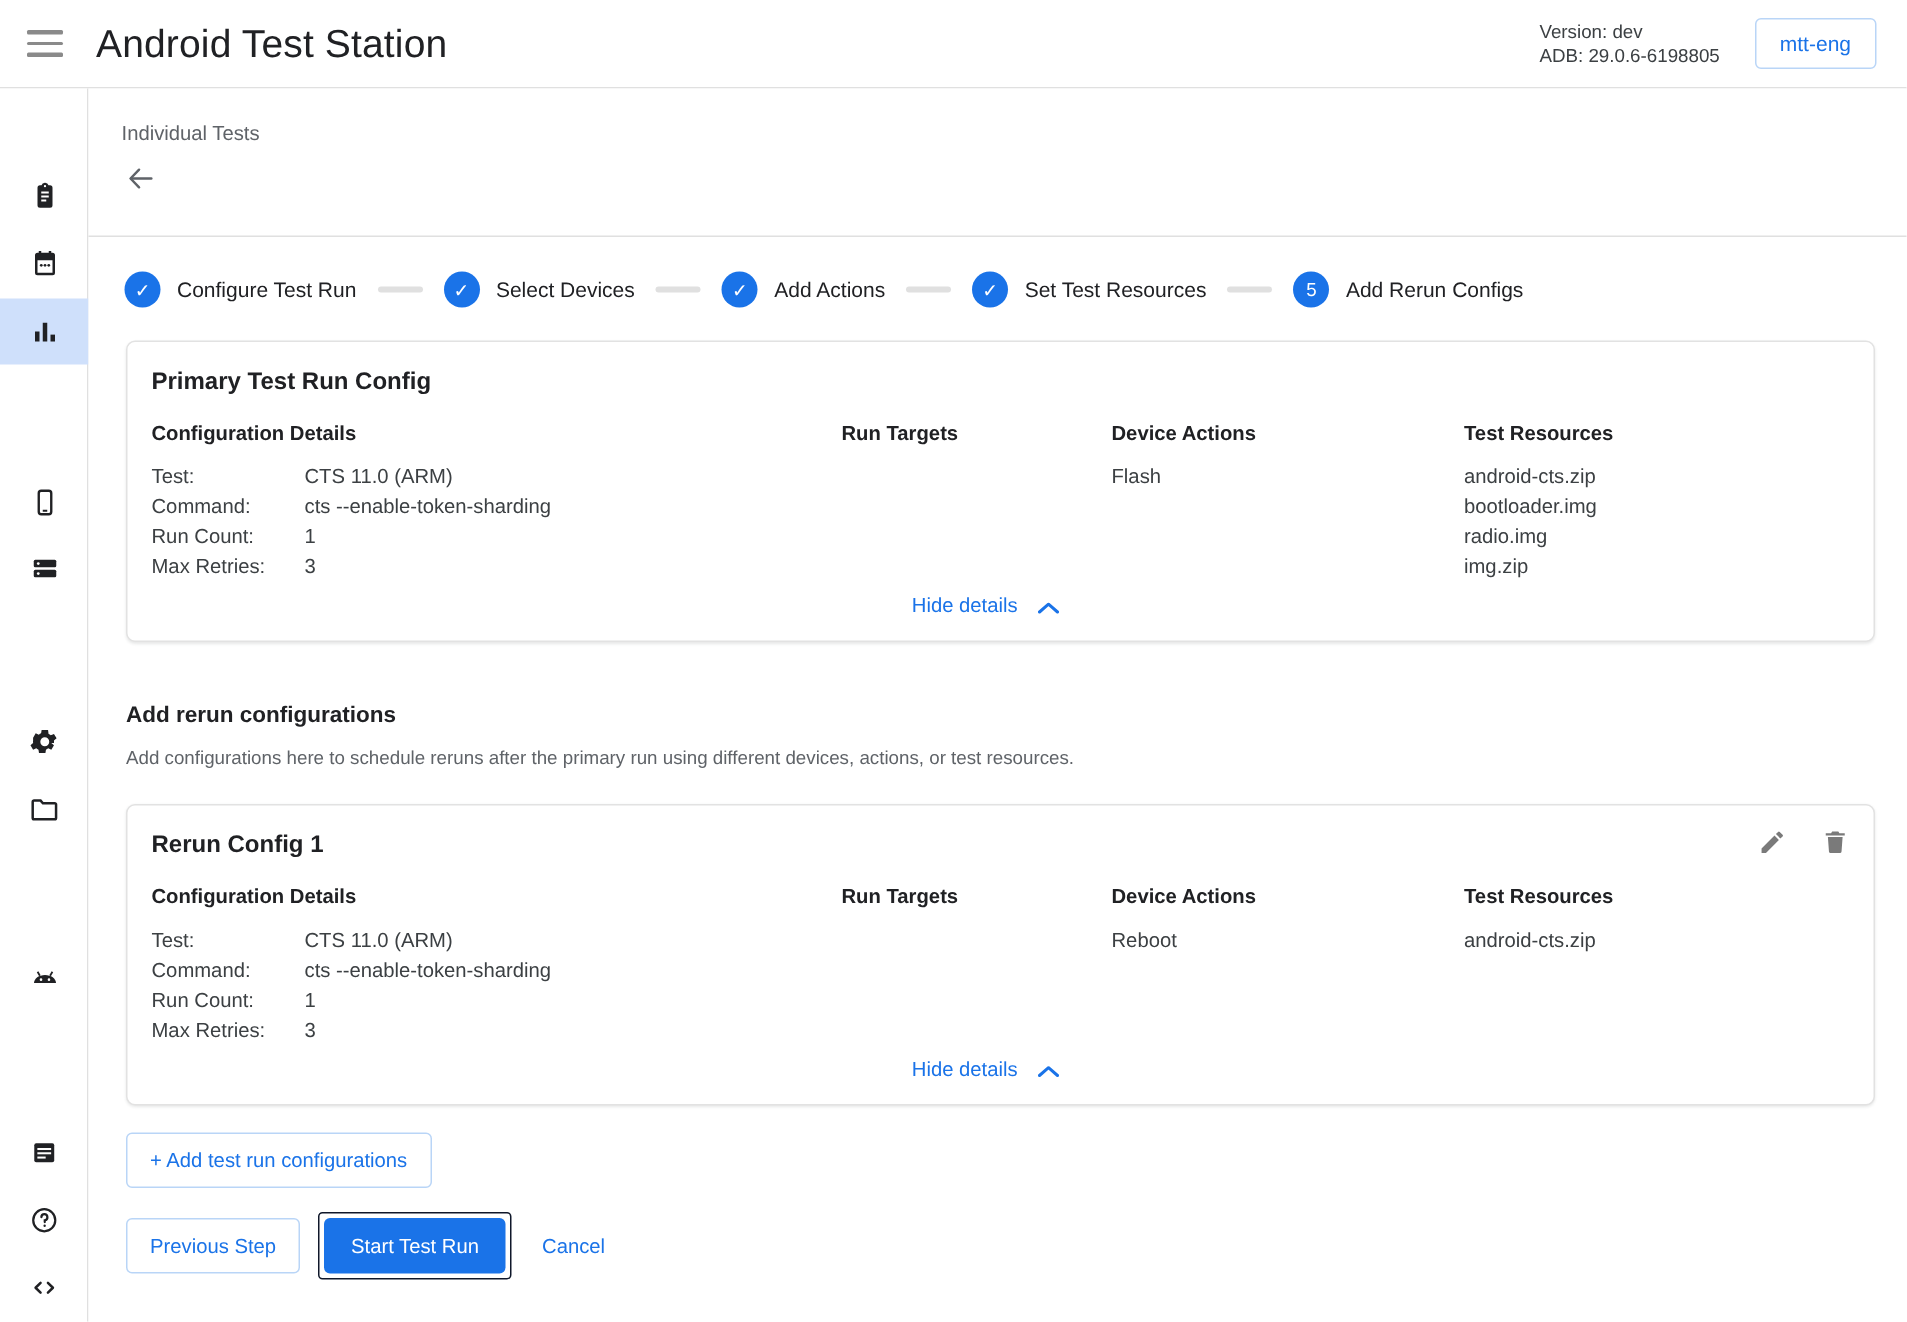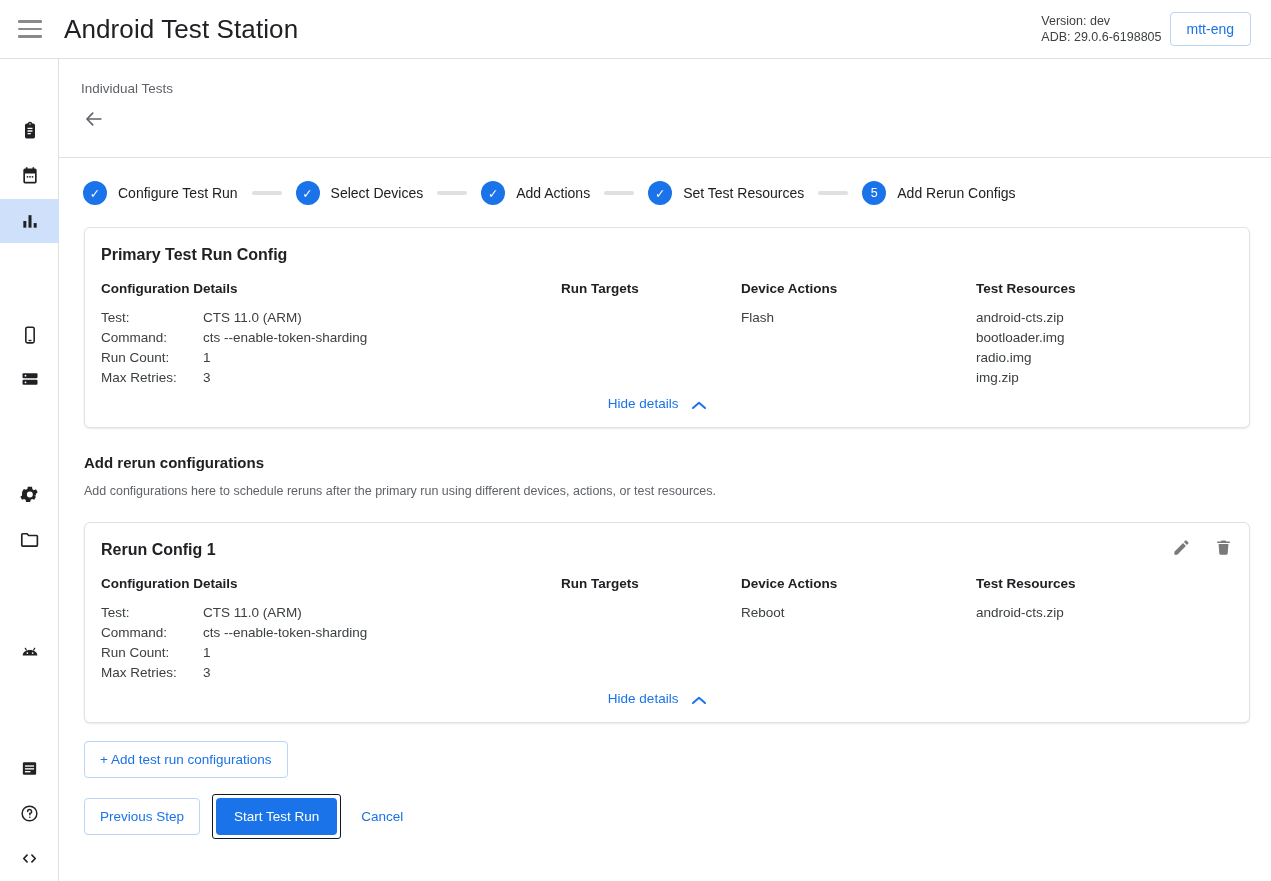--- a/index.html
+++ b/index.html
@@ -33,21 +33,21 @@
   .app-title {
     font-size: 26px; font-weight: 400; color: #202124;
     letter-spacing: .1px;
   }
   .appbar-right {
     margin-left: auto; display: flex; align-items: center;
     padding-right: 20px;
   }
   .version-block {
     text-align: left; font-size: 12.5px; color: #3c4043;
-    line-height: 16px; margin-right: 8px;
+    line-height: 16px; margin-right: 23px;
   }
   .user-chip {
     border: 1px solid #b9d5f7; border-radius: 4px;
     color: #1a73e8; font-size: 14px;
     padding: 8px 16px; background: #fff; cursor: pointer;
   }
 
   
   .rail {
     position: absolute; left: 0; top: 59px;
@@ -91,21 +91,21 @@
     background: #1a73e8; color: #fff;
     display: flex; align-items: center; justify-content: center;
     font-size: 12.5px; flex: 0 0 auto;
   }
   .step-label { font-size: 14px; color: #202124; margin-left: 11px; white-space: nowrap; }
   .step-bar { width: 30px; height: 4px; background: #e0e0e0; margin: 0 14px; border-radius: 2px; }
 
   
   .card {
     position: relative;
-    margin: 0 21px 0 25px;
+    margin: 0 21px 14px 25px;
     background: #fff;
     border: 1px solid #e2e2e2;
     border-radius: 6px;
     box-shadow: 0 1px 2px rgba(60,64,67,.12);
   }
   .card-title {
     font-size: 16px; font-weight: 700; color: #202124;
     padding: 18px 0 0 16px;
   }
   .card-actions {

